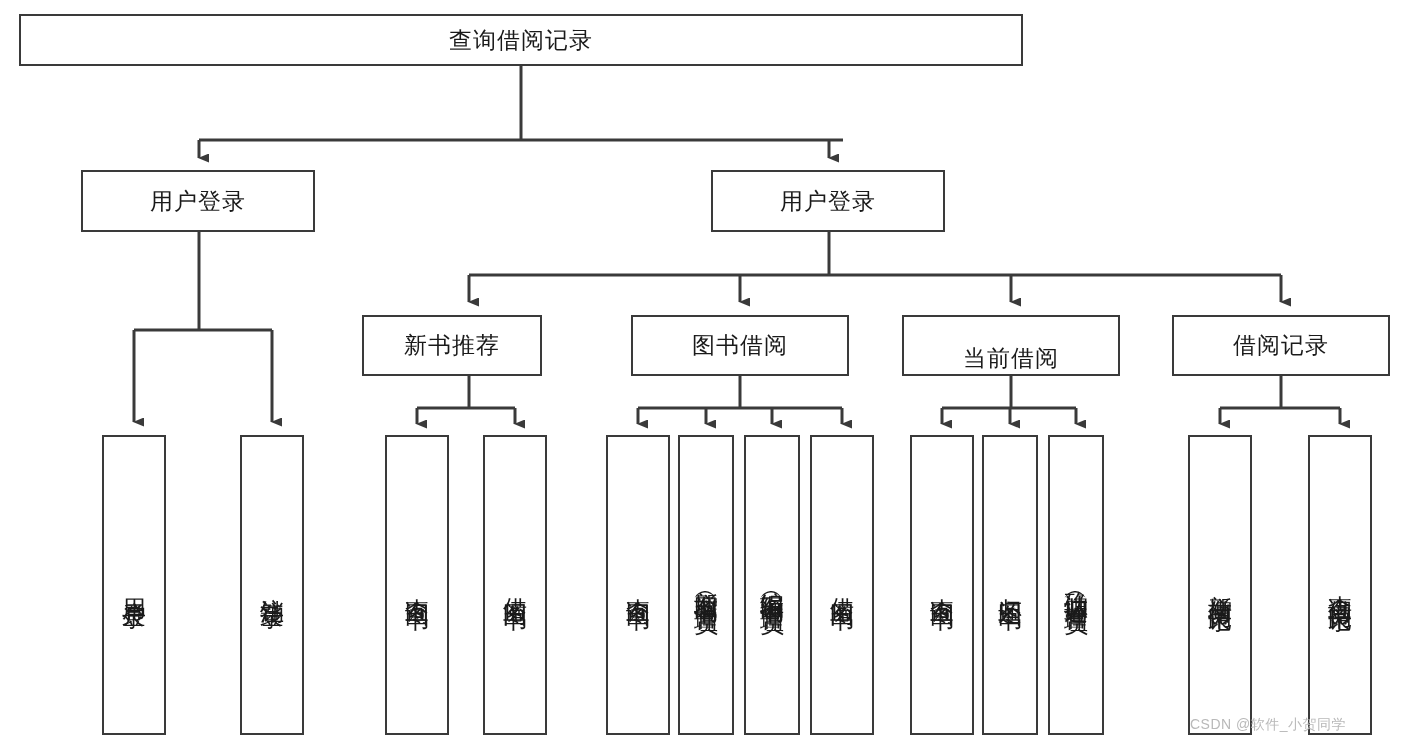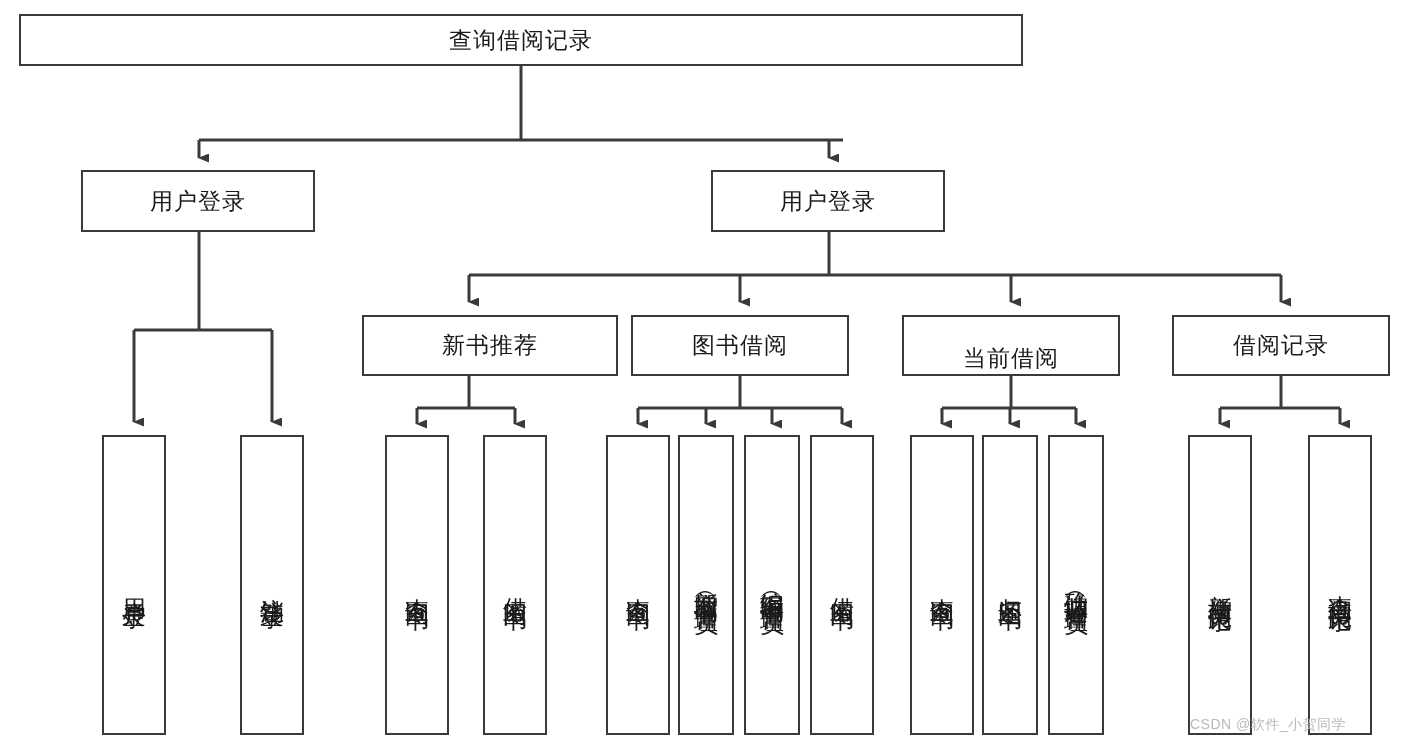--- a/index.html
+++ b/index.html
@@ -125,21 +125,21 @@
 
   <div id="level2-container">
       <div class="node horiz" style="left: 81px; top: 170px; width: 234px; height: 62px;">
         <span>用户登录</span>
       </div>
       <div class="node horiz" style="left: 711px; top: 170px; width: 234px; height: 62px;">
         <span>用户登录</span>
       </div>
     </div>
   <div id="level3-container">
-      <div class="node horiz" style="left: 362px; top: 315px; width: 256px; height: 61px;">
+      <div class="node horiz" style="left: 362px; top: 315px; width: 180px; height: 61px;">
         <span>新书推荐</span>
       </div>
       <div class="node horiz" style="left: 631px; top: 315px; width: 218px; height: 61px;">
         <span>图书借阅</span>
       </div>
       <div class="node horiz" style="left: 902px; top: 315px; width: 218px; height: 61px; align-items: flex-end;">
         <span>当前借阅</span>
       </div>
       <div class="node horiz" style="left: 1172px; top: 315px; width: 218px; height: 61px;">
         <span>借阅记录</span>

